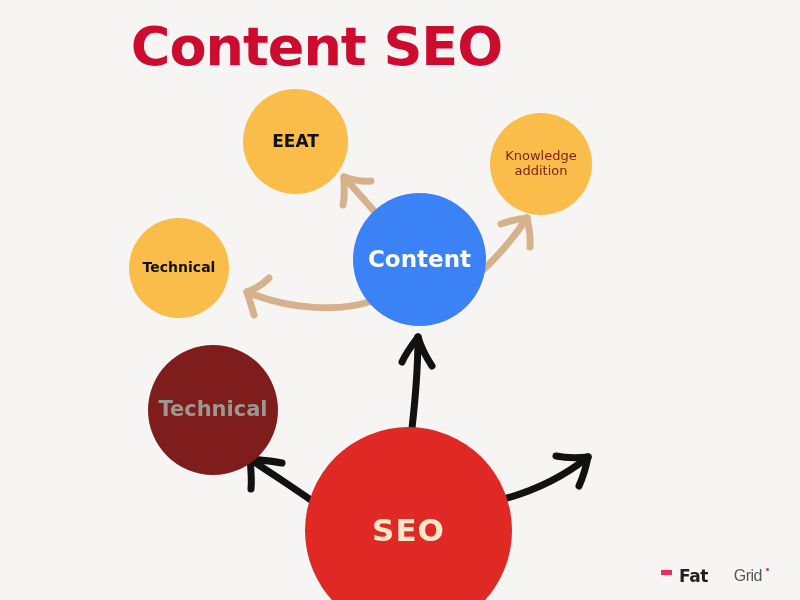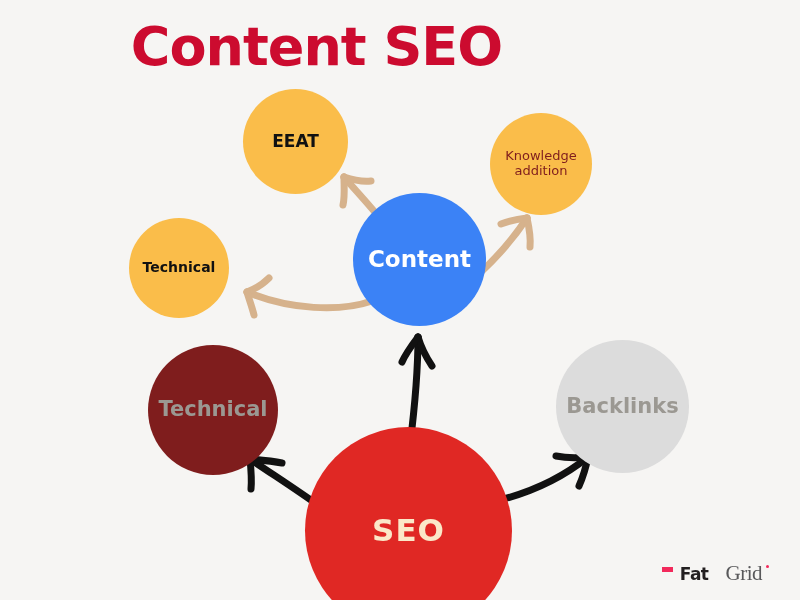--- a/index.html
+++ b/index.html
@@ -165,25 +165,26 @@
     z-index: 2;
   }
   #logo .logo-fat {
     font-size: 17px;
     font-weight: 700;
     color: #231f20;
     font-family: "DejaVu Sans", sans-serif;
     letter-spacing: -0.5px;
   }
   #logo .logo-grid {
-    font-size: 21px;
+    font-size: 16px;
     font-weight: 400;
     color: #58585a;
-    font-family: Liberation Serif, serif;
+    font-family: Liberation Sans, sans-serif;
     letter-spacing: -0.5px;
+    margin-left: 9px;
   }
   #logo .logo-dot {
     width: 3px; height: 3px;
     background: #f2295b;
     border-radius: 50%;
     position: relative;
     top: -7px;
     left: -13px;
   }
 </style>
@@ -247,23 +248,20 @@
   </div>
 
   <div class="node" id="node-content">
     <span class="label">Content</span>
   </div>
 
   <div class="node" id="node-technical">
     <span class="label">Technical</span>
   </div>
 
-  <div class="node" id="node-backlinks">
-    <span class="label">Backlinks</span>
-  </div>
 
   <div class="node" id="node-seo">
     <span class="label">SEO</span>
   </div>
 
   <div id="logo">
     <span class="logo-mark"></span>
     <span class="logo-fat">Fat</span>
     <span class="logo-grid">Grid</span>
     <span class="logo-dot"></span>

